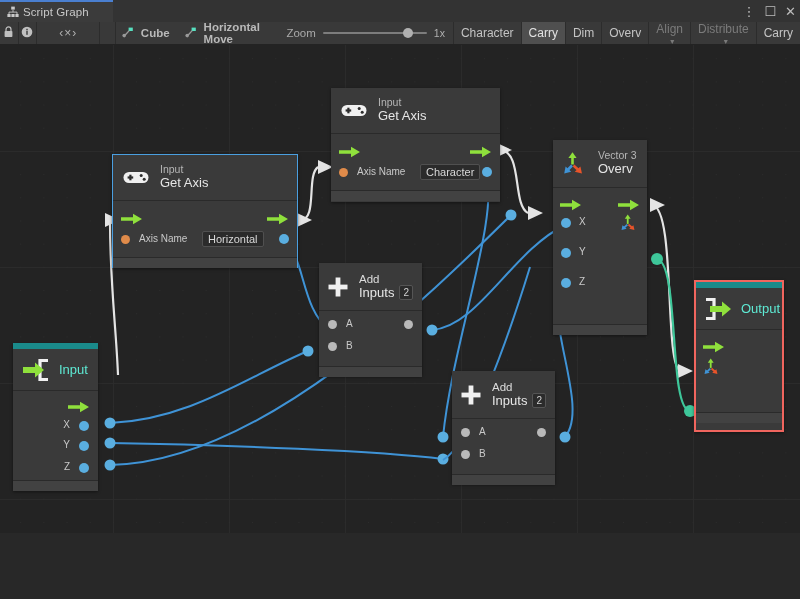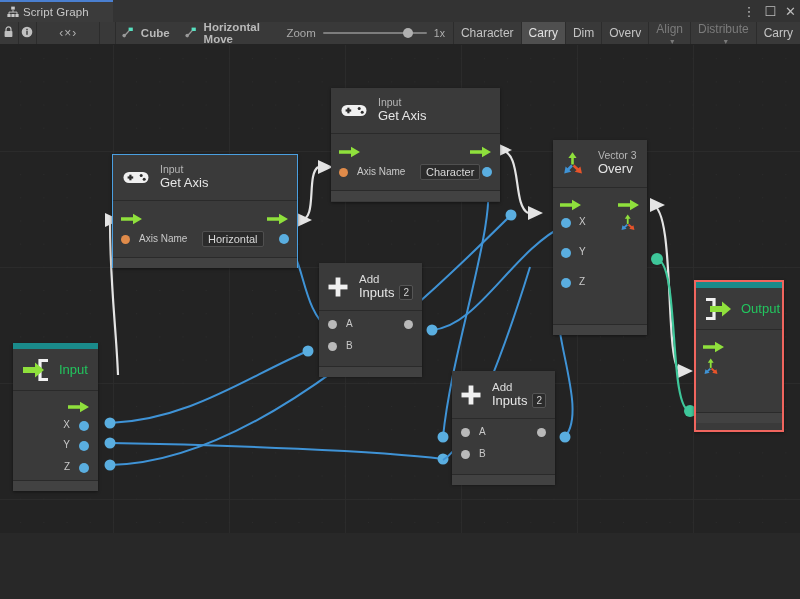--- a/index.html
+++ b/index.html
@@ -53,21 +53,21 @@
   .node{position:absolute;background:#3a3a3a;box-sizing:border-box;
         box-shadow:0 1px 3px rgba(0,0,0,.45);}
   .node .head{display:flex;align-items:center;background:#3a3a3a;
               border-bottom:1px solid #2a2a2a;box-sizing:border-box;}
   .node .body{background:#3a3a3a;position:relative;}
   .node .foot{height:10px;background:#424242;border-top:1px solid #2a2a2a;}
   .hicon{flex:0 0 auto;display:flex;align-items:center;justify-content:center;}
   .htext{display:flex;flex-direction:column;justify-content:center;line-height:1.12;}
   .hsub{font-size:10.5px;color:#b6b6b6;}
   .hmain{font-size:13px;color:#e6e6e6;}
-  .hsingle{font-size:13px;color:#22c55e;}
+  .hsingle{font-size:13px;color:#5eead4;}
   .rowlabel{font-size:10px;color:#c9c9c9;}
   .pill{background:#2b2b2b;border:1px solid #505050;border-radius:2px;
         color:#d8d8d8;font-size:11px;padding:1px 5px;box-sizing:border-box;}
   .cnt{background:#2b2b2b;border:1px solid #555;border-radius:2px;color:#d0d0d0;
        font-size:10px;padding:0 3px;line-height:13px;}
   .dot{border-radius:50%;position:absolute;}
   .sel{border:1px solid #4a9fe0;}
   .selred{border:2px solid #f0655e;}
   .topstrip{position:absolute;left:0;top:0;height:6px;background:#1a8a8a;}
   .arrowR{position:absolute;}

